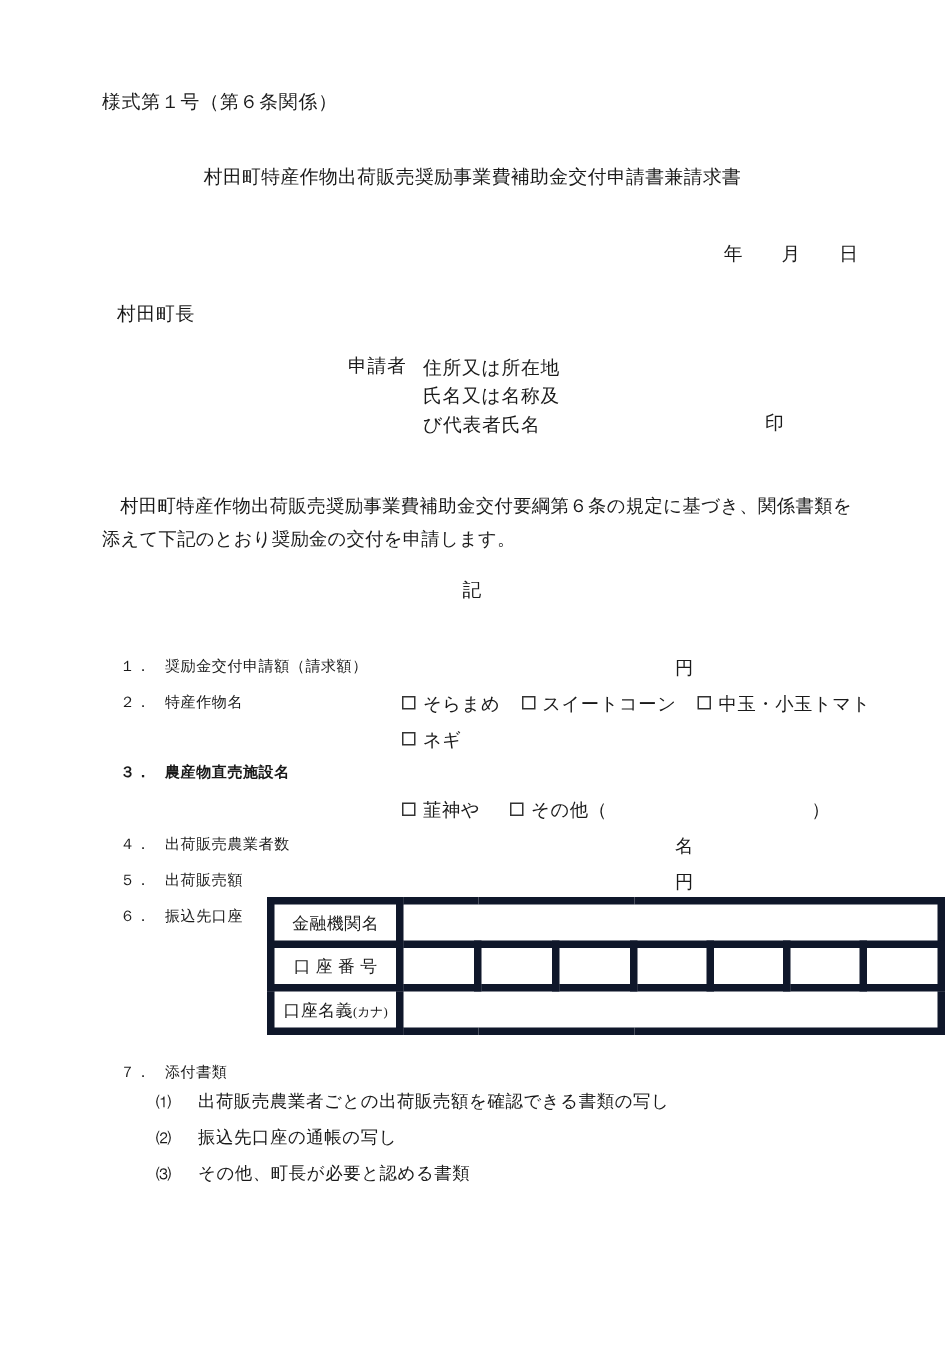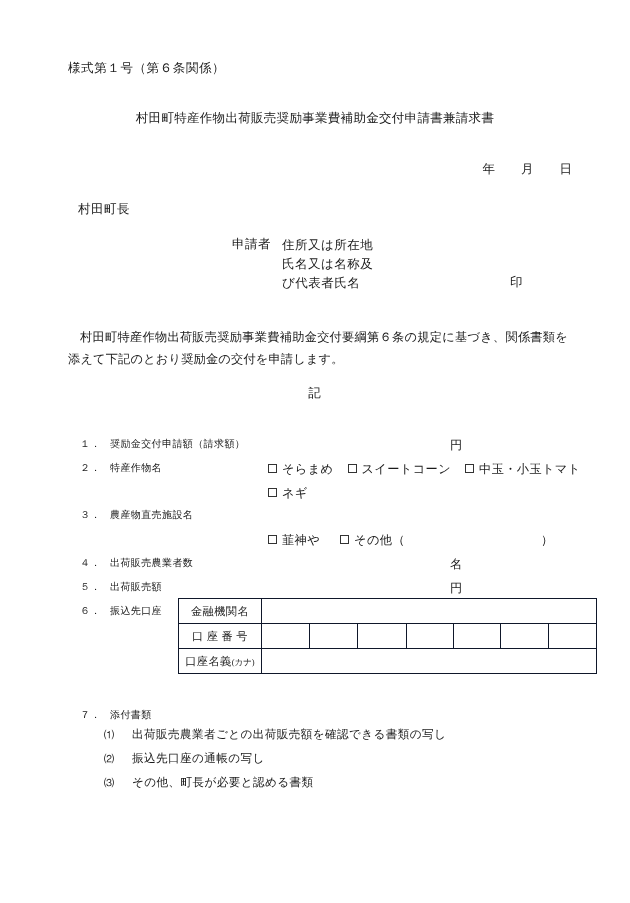--- a/index.html
+++ b/index.html
@@ -88,21 +88,21 @@
   .item {
     font-size: 10px;
     letter-spacing: 0.4px;
   }
   .item-num { display: inline-block; width: 30px; }
 
   .i1 { left: 80px; top: 437px; }
   .i1-unit { left: 450px; top: 437px; font-size: 12.2px; }
 
   .i2 { left: 80px; top: 461px; }
-  .i3 { left: 80px; top: 508px; }
+  .i3 { left: 80px; top: 508px; font-weight: bold; }
   .i4 { left: 80px; top: 556px; }
   .i4-unit { left: 450px; top: 556px; font-size: 12.2px; }
   .i5 { left: 80px; top: 580px; }
   .i5-unit { left: 450px; top: 580px; font-size: 12.2px; }
   .i6 { left: 80px; top: 604px; }
   .i7 { left: 80px; top: 708px; }
 
   
   .opts { position: absolute; font-size: 12.2px; letter-spacing: 0.4px; margin-left: 34px; }
   .opt-r1-crop { left: 234px; top: 461px; }
@@ -125,21 +125,21 @@
 
   
   .bank-table {
     position: absolute;
     left: 178px;
     top: 598px;
     border-collapse: collapse;
     font-size: 11.2px;
   }
   .bank-table td {
-    border: 1px solid #0f172a;
+    border: 5px solid #0f172a;
     height: 24px;
     padding: 0 2px;
     text-align: center;
     vertical-align: middle;
     letter-spacing: 0.4px;
   }
   .lbl-cell { width: 78px; }
   .kana-sub { font-size: 8.5px; letter-spacing: 0; }
 
   

